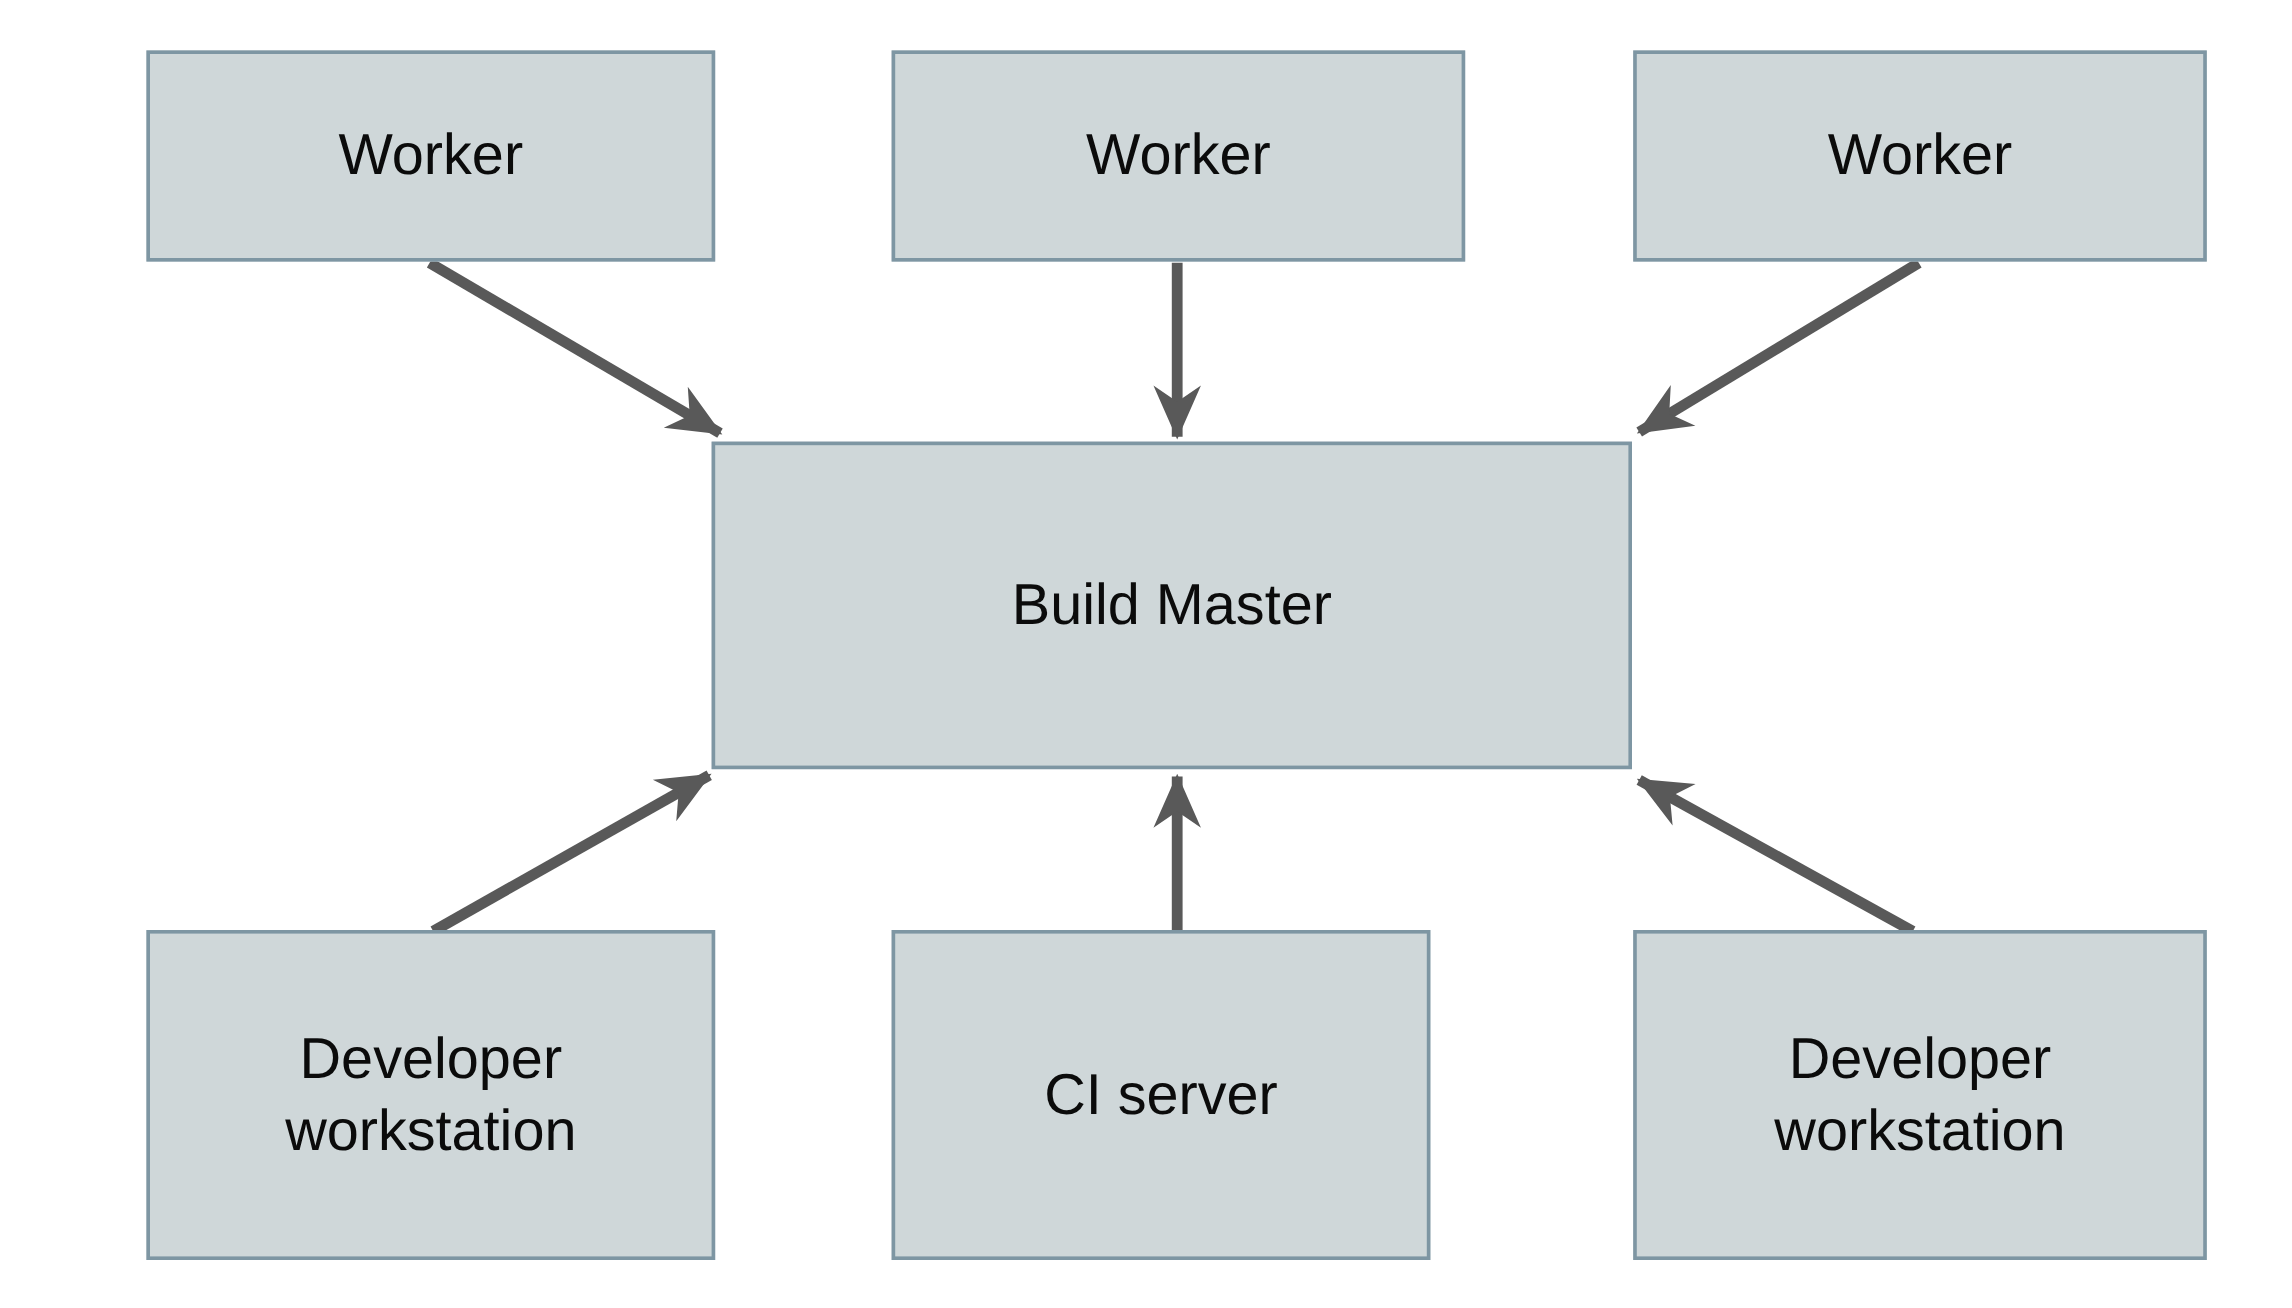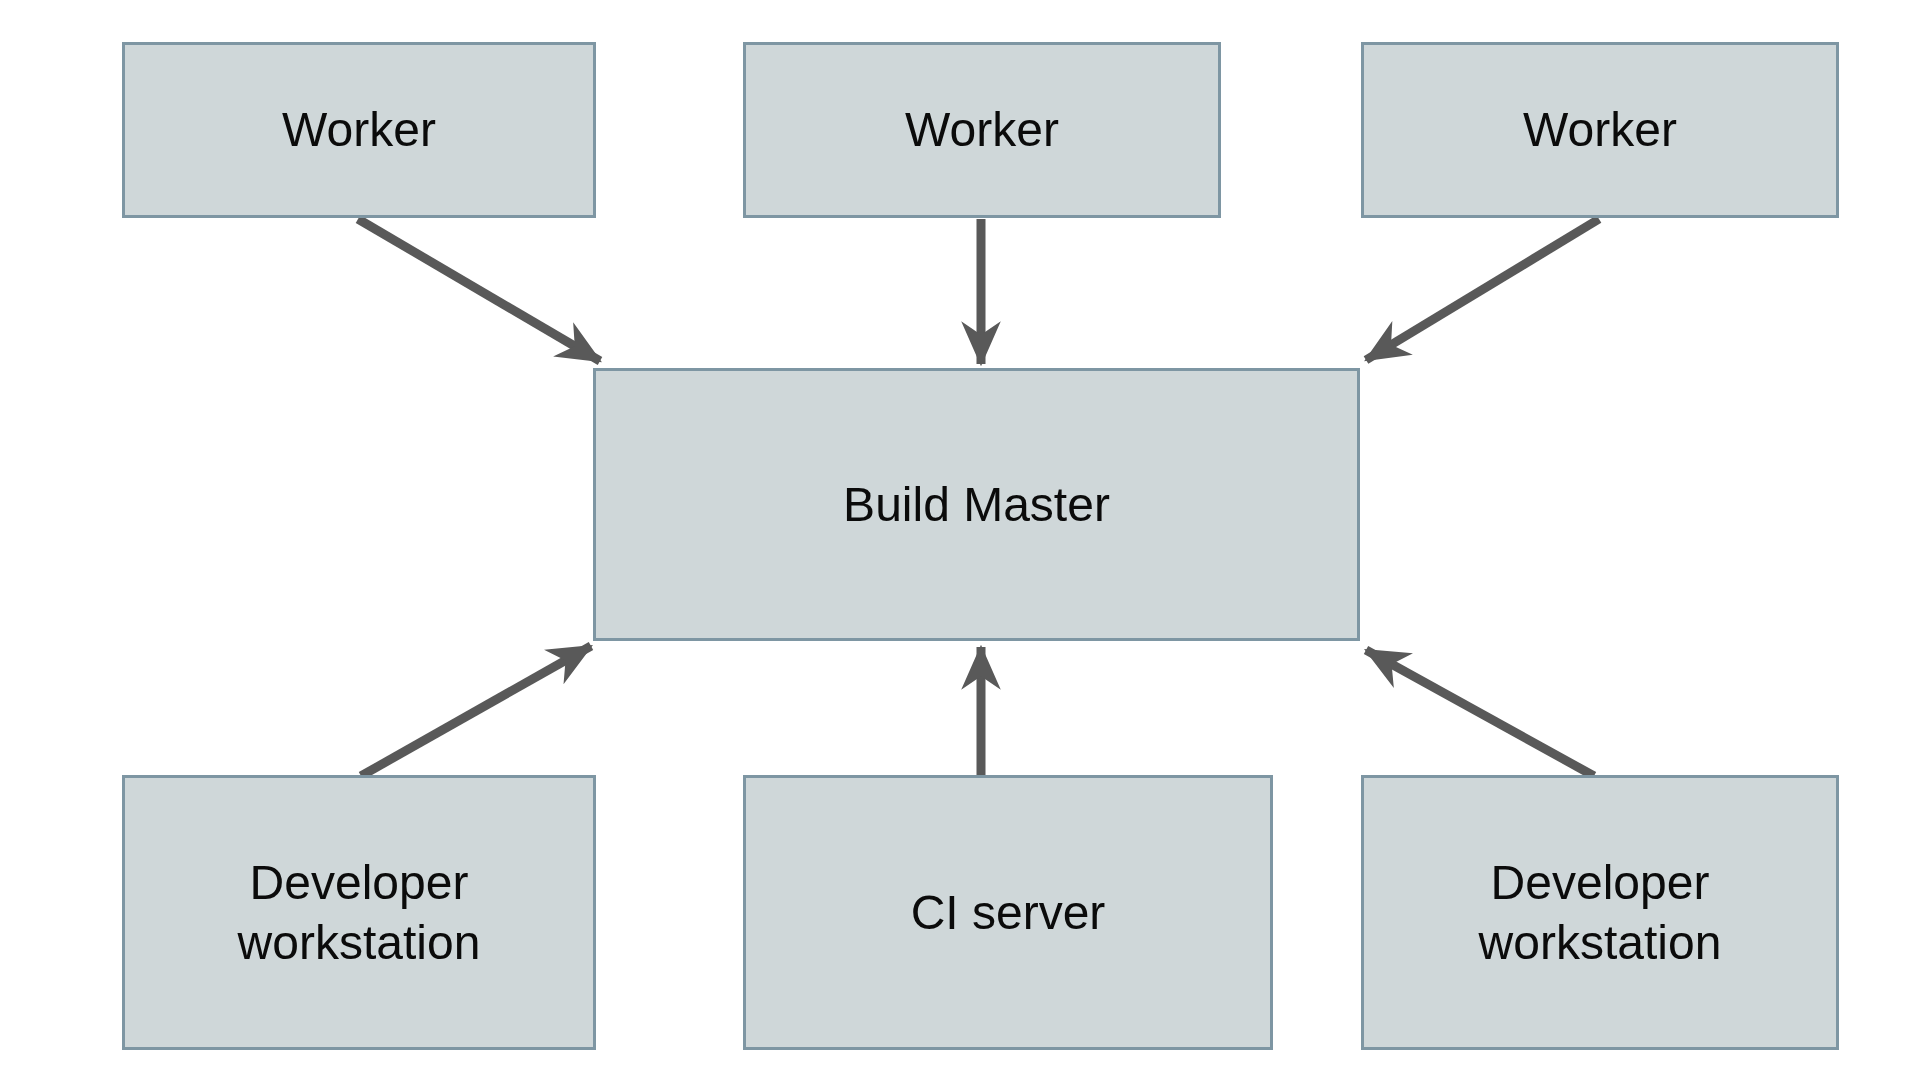--- a/index.html
+++ b/index.html
@@ -33,21 +33,21 @@
     line-height:1.25;
     letter-spacing:0px;
     padding:0 14px;
   }
   
   #node-worker-1      {left:122px;  top:42px;  width:474px; height:176px;}
   #node-worker-2      {left:743px;  top:42px;  width:478px; height:176px;}
   #node-worker-3      {left:1361px; top:42px;  width:478px; height:176px;}
   #node-build-master  {left:593px;  top:368px; width:767px; height:273px;text-align:center;}
   #node-dev-left      {left:122px;  top:775px; width:474px; height:275px;}
-  #node-ci-server     {left:743px;  top:775px; width:530px; height:275px;}
+  #node-ci-server     {left:743px;  top:775px; width:449px; height:275px;}
   #node-dev-right     {left:1361px; top:775px; width:478px; height:275px;}
 
   #edges{position:absolute;left:0;top:0;width:1910px;height:1090px;pointer-events:none;}
   #edges line{stroke:var(--arrow);stroke-width:9;}
   #edges .head{fill:var(--arrow);}
 </style>
 </head>
 <body>
 
 <div id="canvas">

